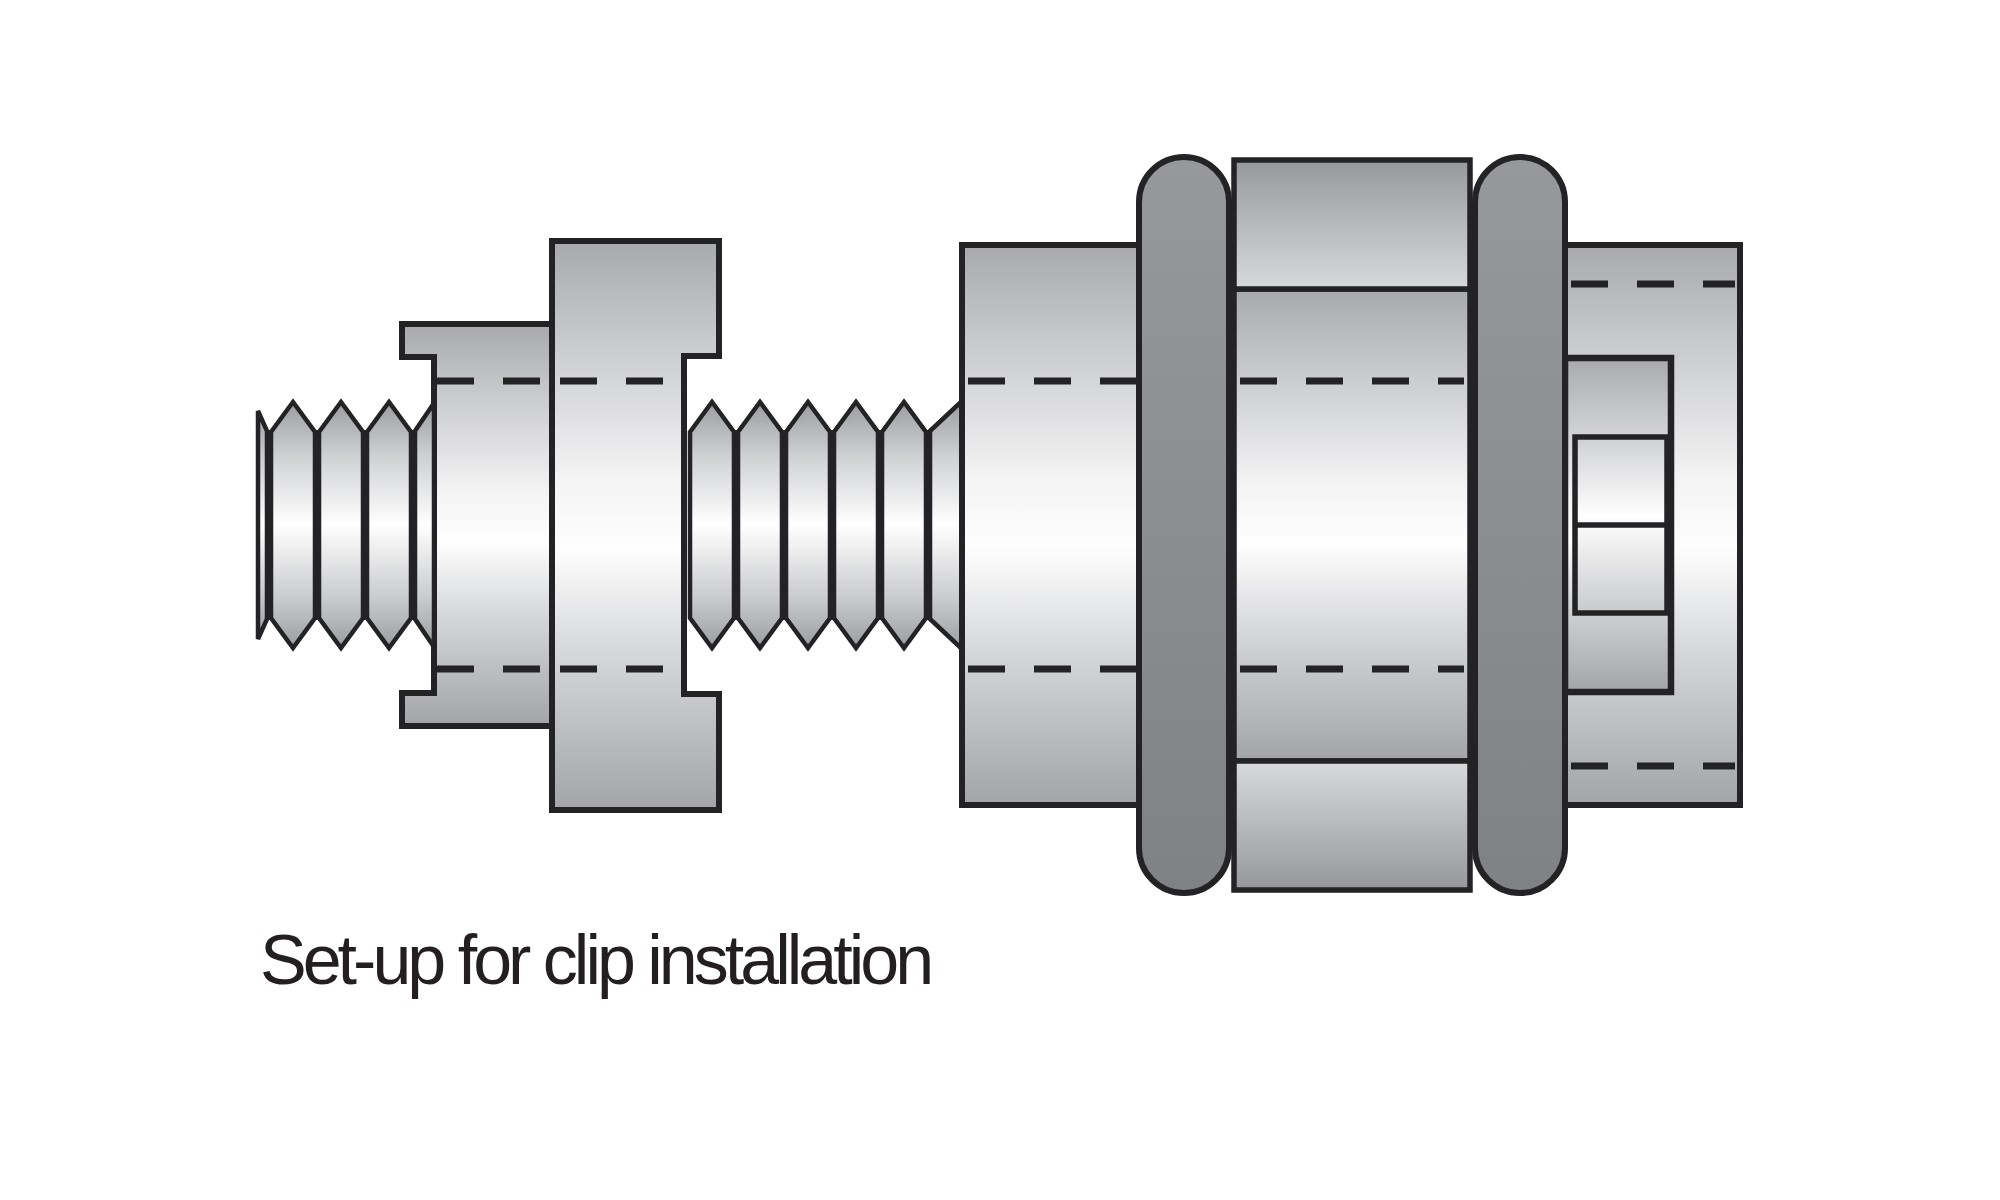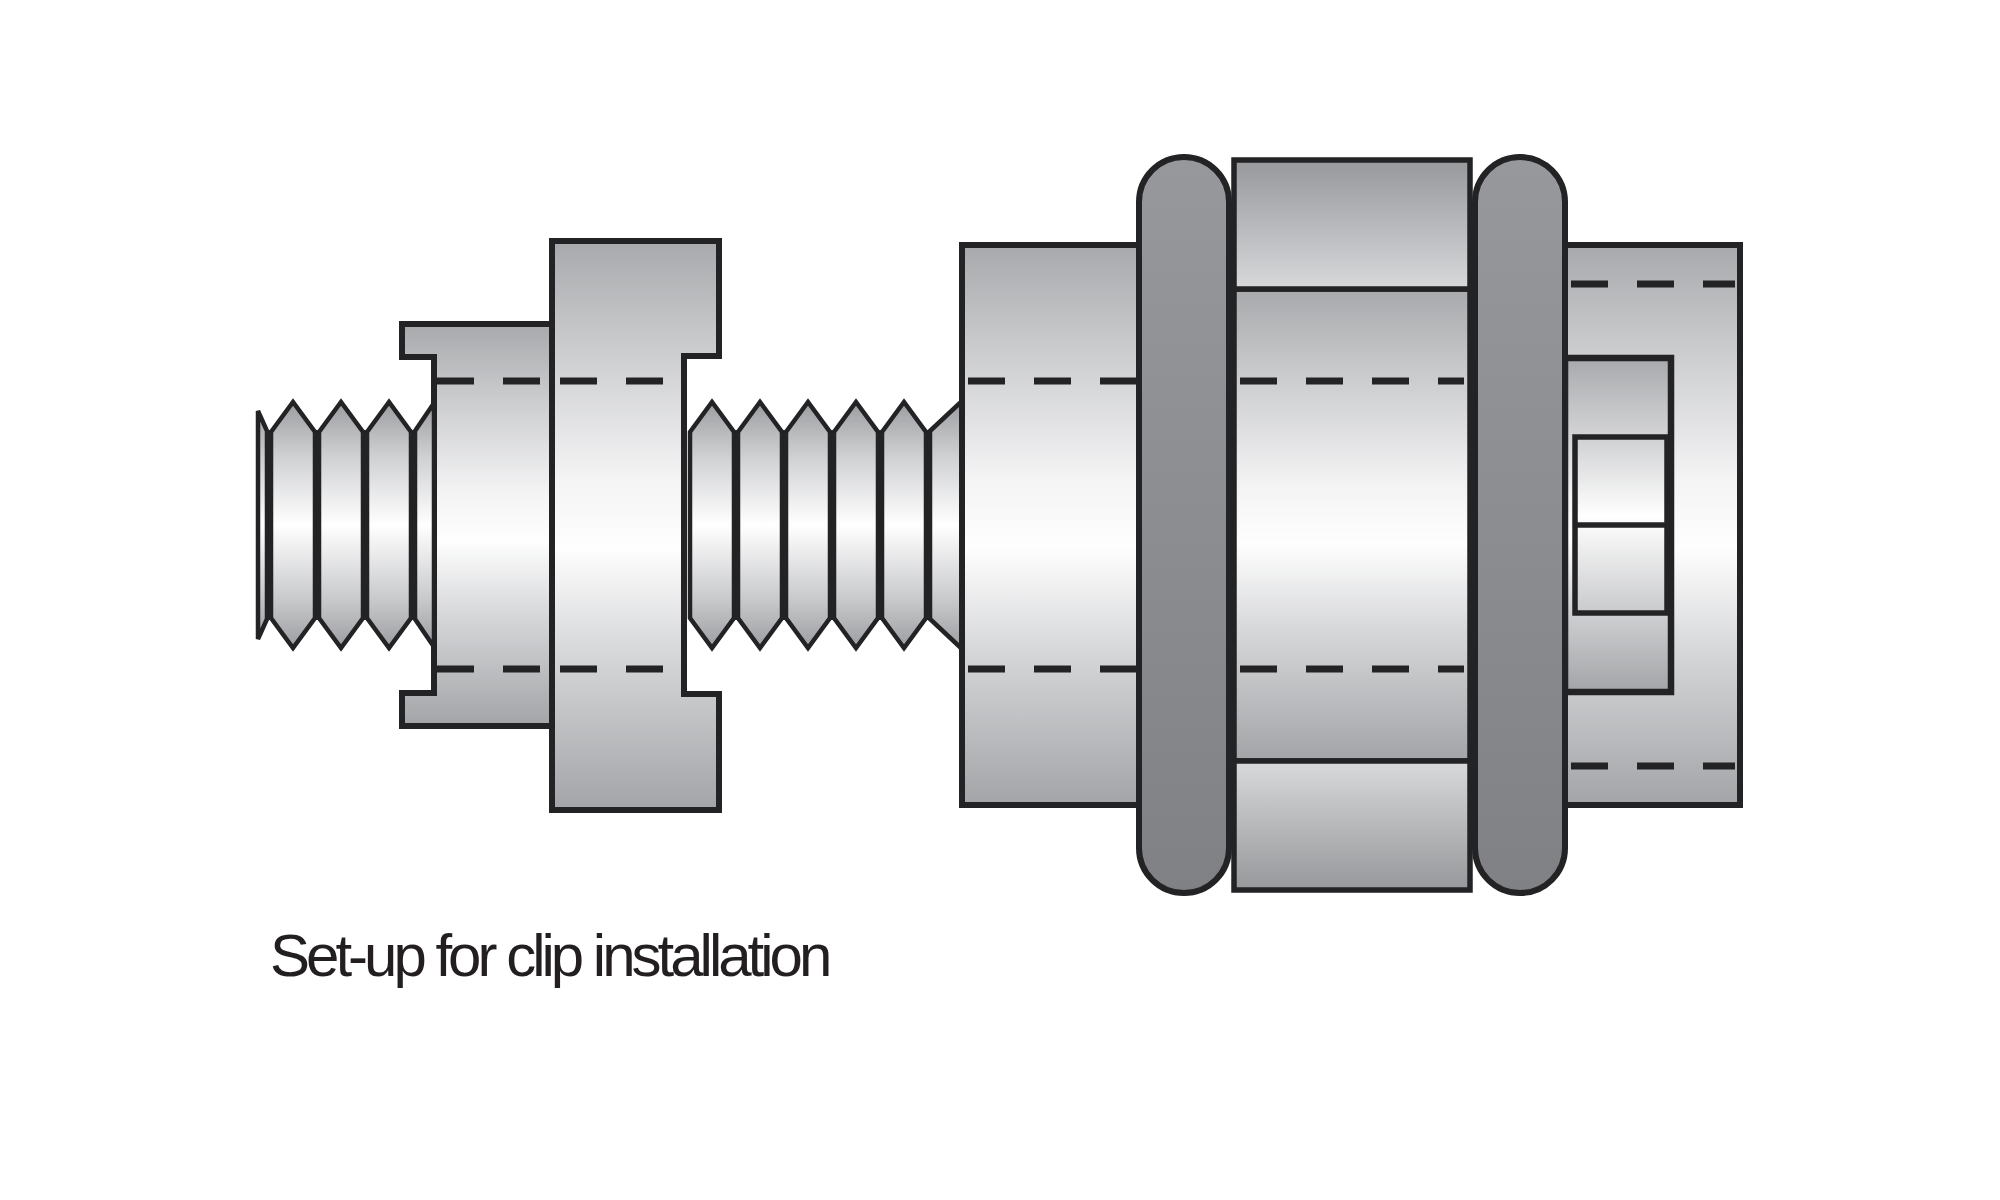--- a/index.html
+++ b/index.html
@@ -18,23 +18,23 @@
   #diagram-svg {
     position: absolute;
     left: 0;
     top: 0;
     width: 2000px;
     height: 1200px;
     display: block;
   }
   .caption {
     position: absolute;
-    left: 270px;
+    left: 260px;
     top: 924px;
-    font-size: 60px;
+    font-size: 70px;
     line-height: 1.05;
     letter-spacing: -4px;
     color: #231f20;
     white-space: nowrap;
   }
 </style>
 </head>
 <body>
 
 <div id="canvas">

